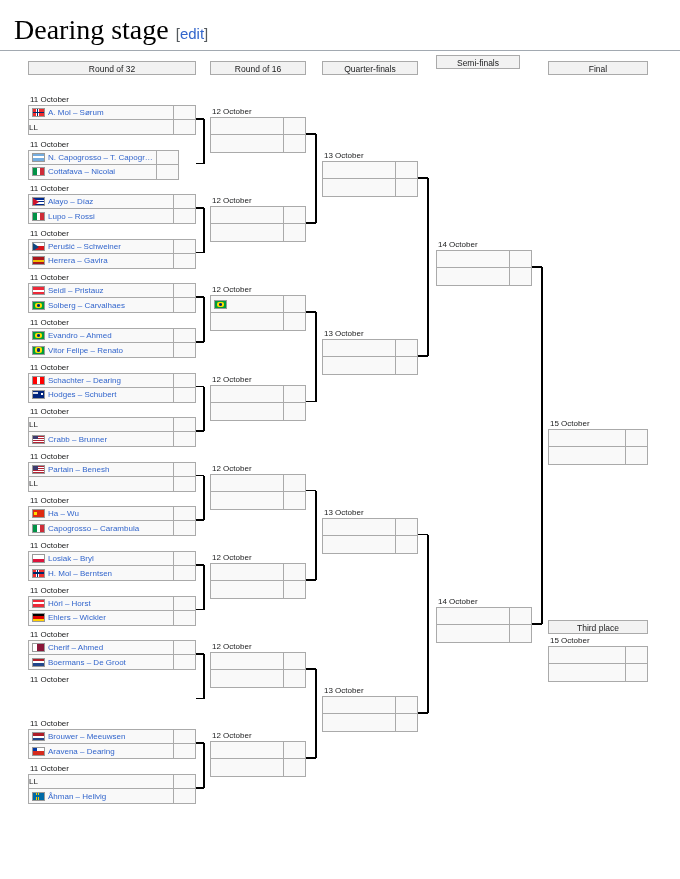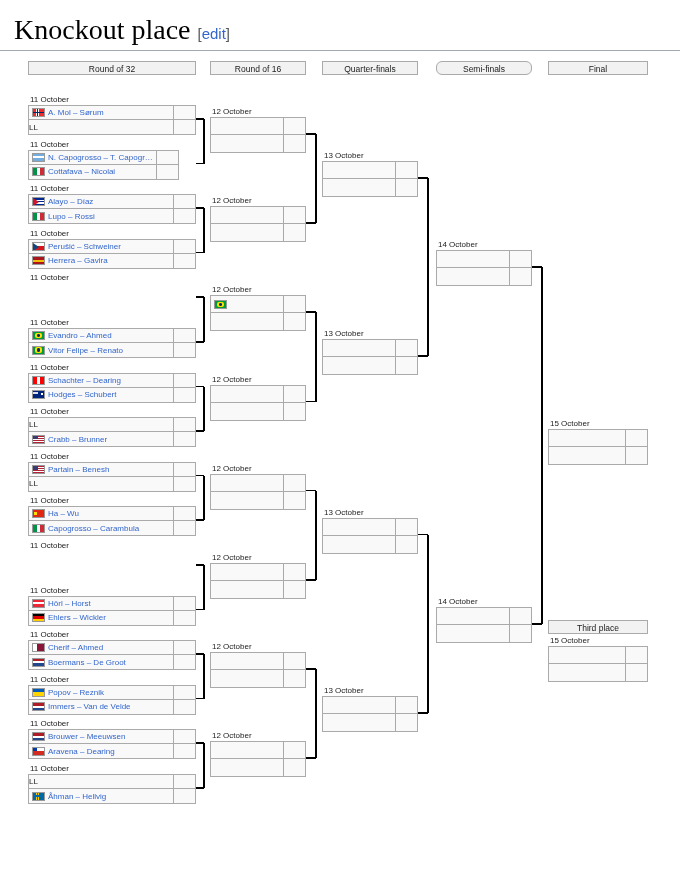--- a/index.html
+++ b/index.html
@@ -109,30 +109,30 @@
   }
   .conn{position:absolute;background:#000;}
   .stripe{position:absolute;left:0;width:100%;}
 </style>
 </head>
 <body>
 
 <div class="page">
 
   <h1 class="section-title">
-    <span>Knockout place</span>
+    <span>Dearing stage</span>
     <span class="editlink"><span class="brk">[</span><span>edit</span><span class="brk">]</span></span>
   </h1>
 
 
   <div class="bracket" id="bracket-root">
       <div class="hdr" style="left: 28px; top: 6px; width: 168px;">Round of 32</div>
       <div class="hdr" style="left: 210px; top: 6px; width: 96px;">Round of 16</div>
       <div class="hdr" style="left: 322px; top: 6px; width: 96px;">Quarter-finals</div>
-      <div class="hdr" style="left: 436px; top: 6px; width: 96px; border-radius: 6px;">Semi-finals</div>
+      <div class="hdr" style="left: 436px; top: 0; width: 84px;">Semi-finals</div>
       <div class="hdr" style="left: 548px; top: 6px; width: 100px;">Final</div>
       <div class="date" style="left: 30px; top: 40px;">11 October</div>
       <div class="match" style="left: 28px; top: 50px; width: 168px;">
         <div class="row" style="height: 14px;">
           <span class="flag">
             <span style="position:absolute;inset:0;background:#ef2b2d"></span>
             <span style="position:absolute;left:30%;top:0;width:22%;height:100%;background:#fff"></span>
             <span style="position:absolute;left:0;top:36%;width:100%;height:28%;background:#fff"></span>
             <span style="position:absolute;left:35%;top:0;width:12%;height:100%;background:#002868"></span>
             <span style="position:absolute;left:0;top:42%;width:100%;height:16%;background:#002868"></span>
@@ -204,20 +204,40 @@
           <span class="flag">
             <span class="stripe" style="top:0;height:33.4%;background:#aa151b"></span>
             <span class="stripe" style="top:33.3%;height:33.4%;background:#f1bf00"></span>
             <span class="stripe" style="top:66.6%;height:33.4%;background:#aa151b"></span>
           </span>
           <span class="team">Herrera – Gavira</span>
           <span class="score"></span>
         </div>
       </div>
       <div class="date" style="left: 30px; top: 218.4px;">11 October</div>
+      <div class="match" style="left: 28px; top: 228.4px; width: 168px;">
+        <div class="row" style="height: 14px;">
+          <span class="flag">
+            <span class="stripe" style="top:0;height:33.4%;background:#ed2939"></span>
+            <span class="stripe" style="top:33.3%;height:33.4%;background:#fff"></span>
+            <span class="stripe" style="top:66.6%;height:33.4%;background:#ed2939"></span>
+          </span>
+          <span class="team">Seidl – Pristauz</span>
+          <span class="score"></span>
+        </div>
+        <div class="row" style="height: 14px;">
+          <span class="flag">
+            <span style="position:absolute;inset:0;background:#009c3b"></span>
+            <span style="position:absolute;left:14%;top:12%;width:72%;height:76%;background:#ffdf00;transform:skewX(0deg);border-radius:2px"></span>
+            <span style="position:absolute;left:33%;top:26%;width:34%;height:48%;background:#002776;border-radius:50%"></span>
+          </span>
+          <span class="team">Solberg – Carvalhaes</span>
+          <span class="score"></span>
+        </div>
+      </div>
       <div class="date" style="left: 30px; top: 263px;">11 October</div>
       <div class="match" style="left: 28px; top: 273px; width: 168px;">
         <div class="row" style="height: 14px;">
           <span class="flag">
             <span style="position:absolute;inset:0;background:#009c3b"></span>
             <span style="position:absolute;left:14%;top:12%;width:72%;height:76%;background:#ffdf00;transform:skewX(0deg);border-radius:2px"></span>
             <span style="position:absolute;left:33%;top:26%;width:34%;height:48%;background:#002776;border-radius:50%"></span>
           </span>
           <span class="team">Evandro – Ahmed</span>
           <span class="score"></span>
@@ -305,20 +325,41 @@
           <span class="flag">
             <span style="position:absolute;left:0;top:0;width:33.4%;height:100%;background:#009246"></span>
             <span style="position:absolute;left:33.3%;top:0;width:33.4%;height:100%;background:#fff"></span>
             <span style="position:absolute;left:66.6%;top:0;width:33.4%;height:100%;background:#ce2b37"></span>
           </span>
           <span class="team">Capogrosso – Carambula</span>
           <span class="score"></span>
         </div>
       </div>
       <div class="date" style="left: 30px; top: 486px;">11 October</div>
+      <div class="match" style="left: 28px; top: 496px; width: 168px;">
+        <div class="row" style="height: 14px;">
+          <span class="flag">
+            <span class="stripe" style="top:0;height:50%;background:#fff"></span>
+            <span class="stripe" style="top:50%;height:50%;background:#dc143c"></span>
+          </span>
+          <span class="team">Losiak – Bryl</span>
+          <span class="score"></span>
+        </div>
+        <div class="row" style="height: 14px;">
+          <span class="flag">
+            <span style="position:absolute;inset:0;background:#ef2b2d"></span>
+            <span style="position:absolute;left:30%;top:0;width:22%;height:100%;background:#fff"></span>
+            <span style="position:absolute;left:0;top:36%;width:100%;height:28%;background:#fff"></span>
+            <span style="position:absolute;left:35%;top:0;width:12%;height:100%;background:#002868"></span>
+            <span style="position:absolute;left:0;top:42%;width:100%;height:16%;background:#002868"></span>
+          </span>
+          <span class="team">H. Mol – Berntsen</span>
+          <span class="score"></span>
+        </div>
+      </div>
       <div class="date" style="left: 30px; top: 530.6px;">11 October</div>
       <div class="match" style="left: 28px; top: 540.6px; width: 168px;">
         <div class="row" style="height: 14px;">
           <span class="flag">
             <span class="stripe" style="top:0;height:33.4%;background:#ed2939"></span>
             <span class="stripe" style="top:33.3%;height:33.4%;background:#fff"></span>
             <span class="stripe" style="top:66.6%;height:33.4%;background:#ed2939"></span>
           </span>
           <span class="team">Hörl – Horst</span>
           <span class="score"></span>
@@ -347,39 +388,20 @@
           <span class="flag">
             <span class="stripe" style="top:0;height:33.4%;background:#ae1c28"></span>
             <span class="stripe" style="top:33.3%;height:33.4%;background:#fff"></span>
             <span class="stripe" style="top:66.6%;height:33.4%;background:#21468b"></span>
           </span>
           <span class="team">Boermans – De Groot</span>
           <span class="score"></span>
         </div>
       </div>
       <div class="date" style="left: 30px; top: 619.8px;">11 October</div>
-      <div class="match" style="left: 28px; top: 629.8px; width: 168px;">
-        <div class="row" style="height: 14px;">
-          <span class="flag">
-            <span class="stripe" style="top:0;height:50%;background:#005bbb"></span>
-            <span class="stripe" style="top:50%;height:50%;background:#ffd500"></span>
-          </span>
-          <span class="team">Popov – Reznik</span>
-          <span class="score"></span>
-        </div>
-        <div class="row" style="height: 14px;">
-          <span class="flag">
-            <span class="stripe" style="top:0;height:33.4%;background:#ae1c28"></span>
-            <span class="stripe" style="top:33.3%;height:33.4%;background:#fff"></span>
-            <span class="stripe" style="top:66.6%;height:33.4%;background:#21468b"></span>
-          </span>
-          <span class="team">Immers – Van de Velde</span>
-          <span class="score"></span>
-        </div>
-      </div>
       <div class="date" style="left: 30px; top: 664.4px;">11 October</div>
       <div class="match" style="left: 28px; top: 674.4px; width: 168px;">
         <div class="row" style="height: 14px;">
           <span class="flag">
             <span class="stripe" style="top:0;height:33.4%;background:#ae1c28"></span>
             <span class="stripe" style="top:33.3%;height:33.4%;background:#fff"></span>
             <span class="stripe" style="top:66.6%;height:33.4%;background:#21468b"></span>
           </span>
           <span class="team">Brouwer – Meeuwsen</span>
           <span class="score"></span>

